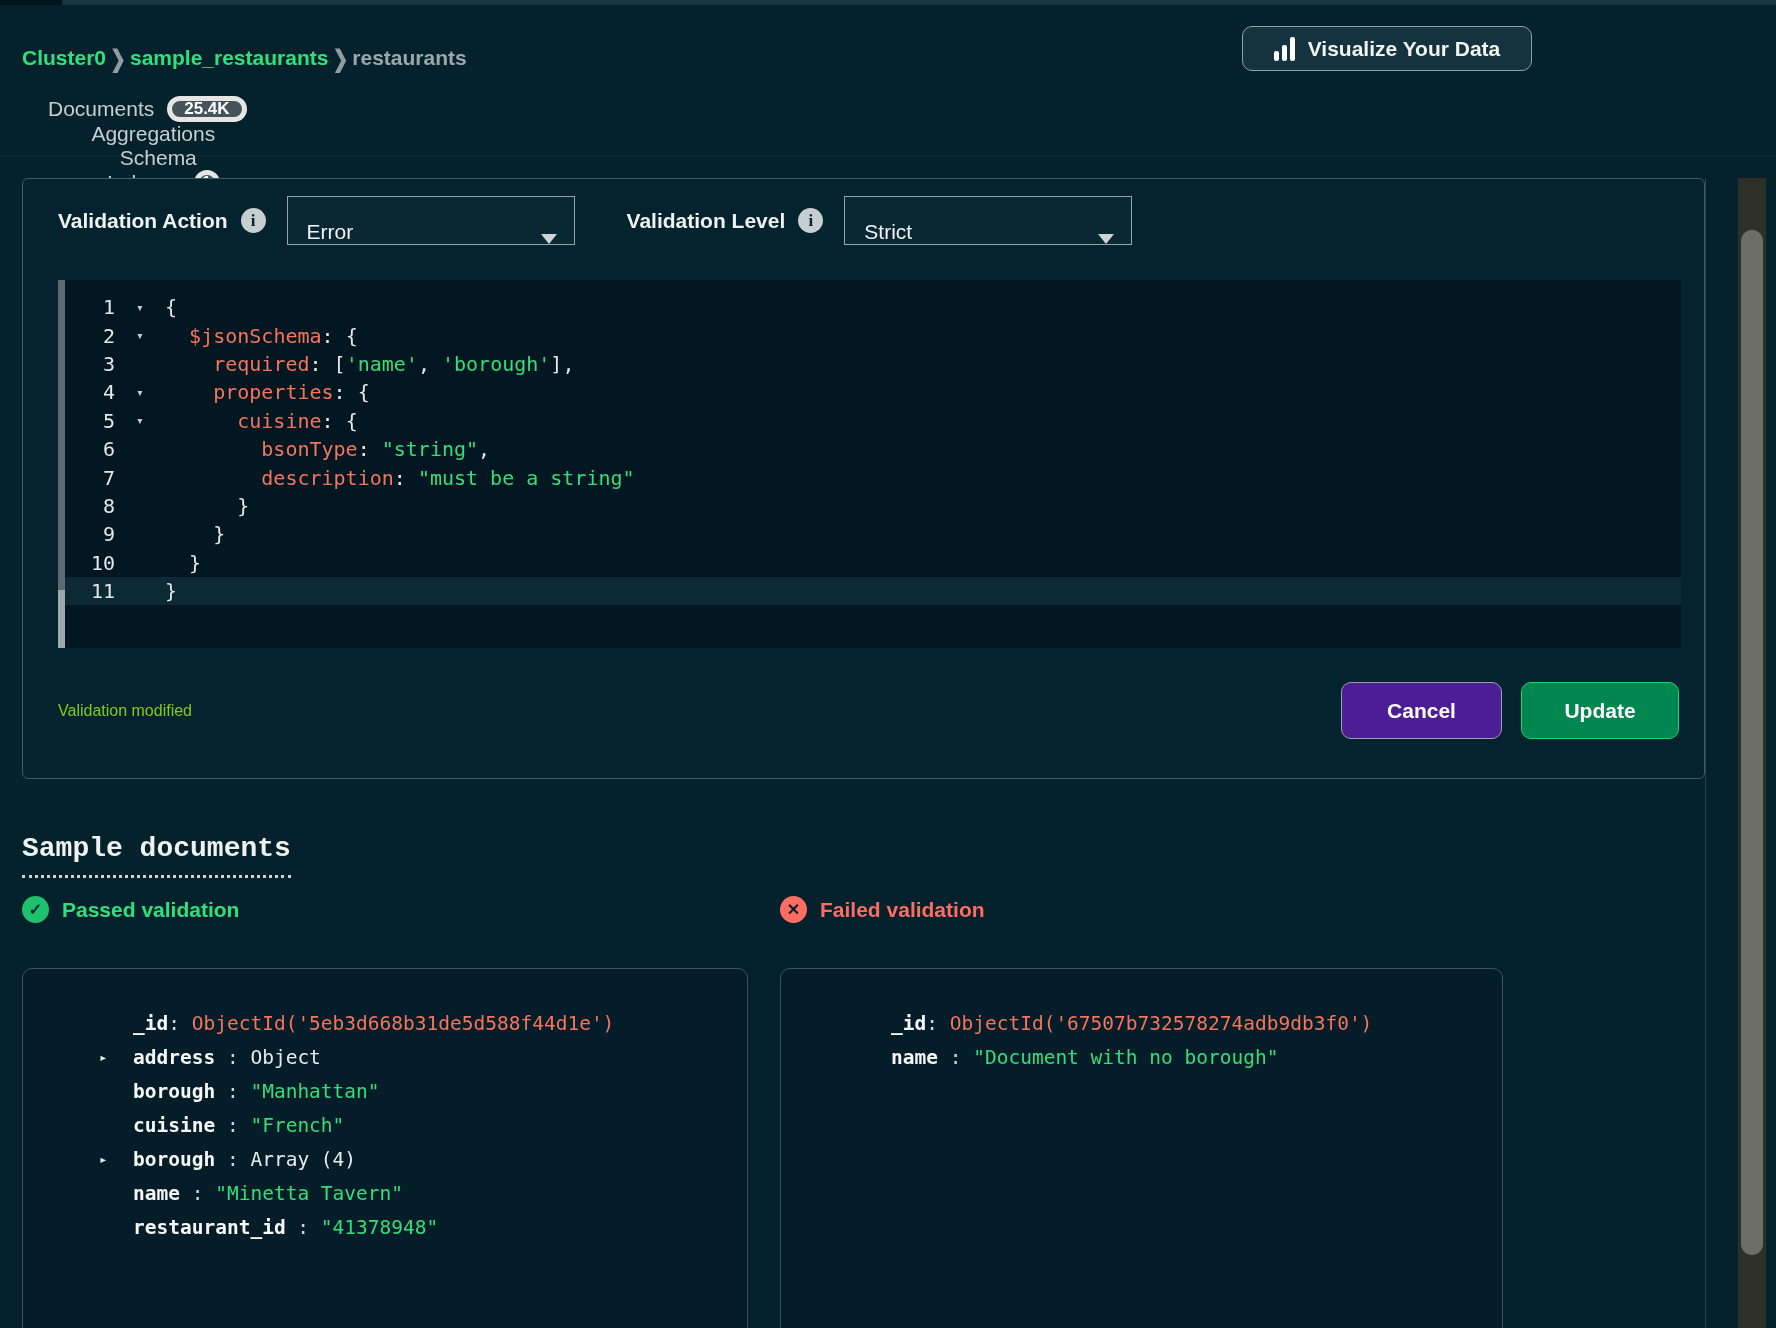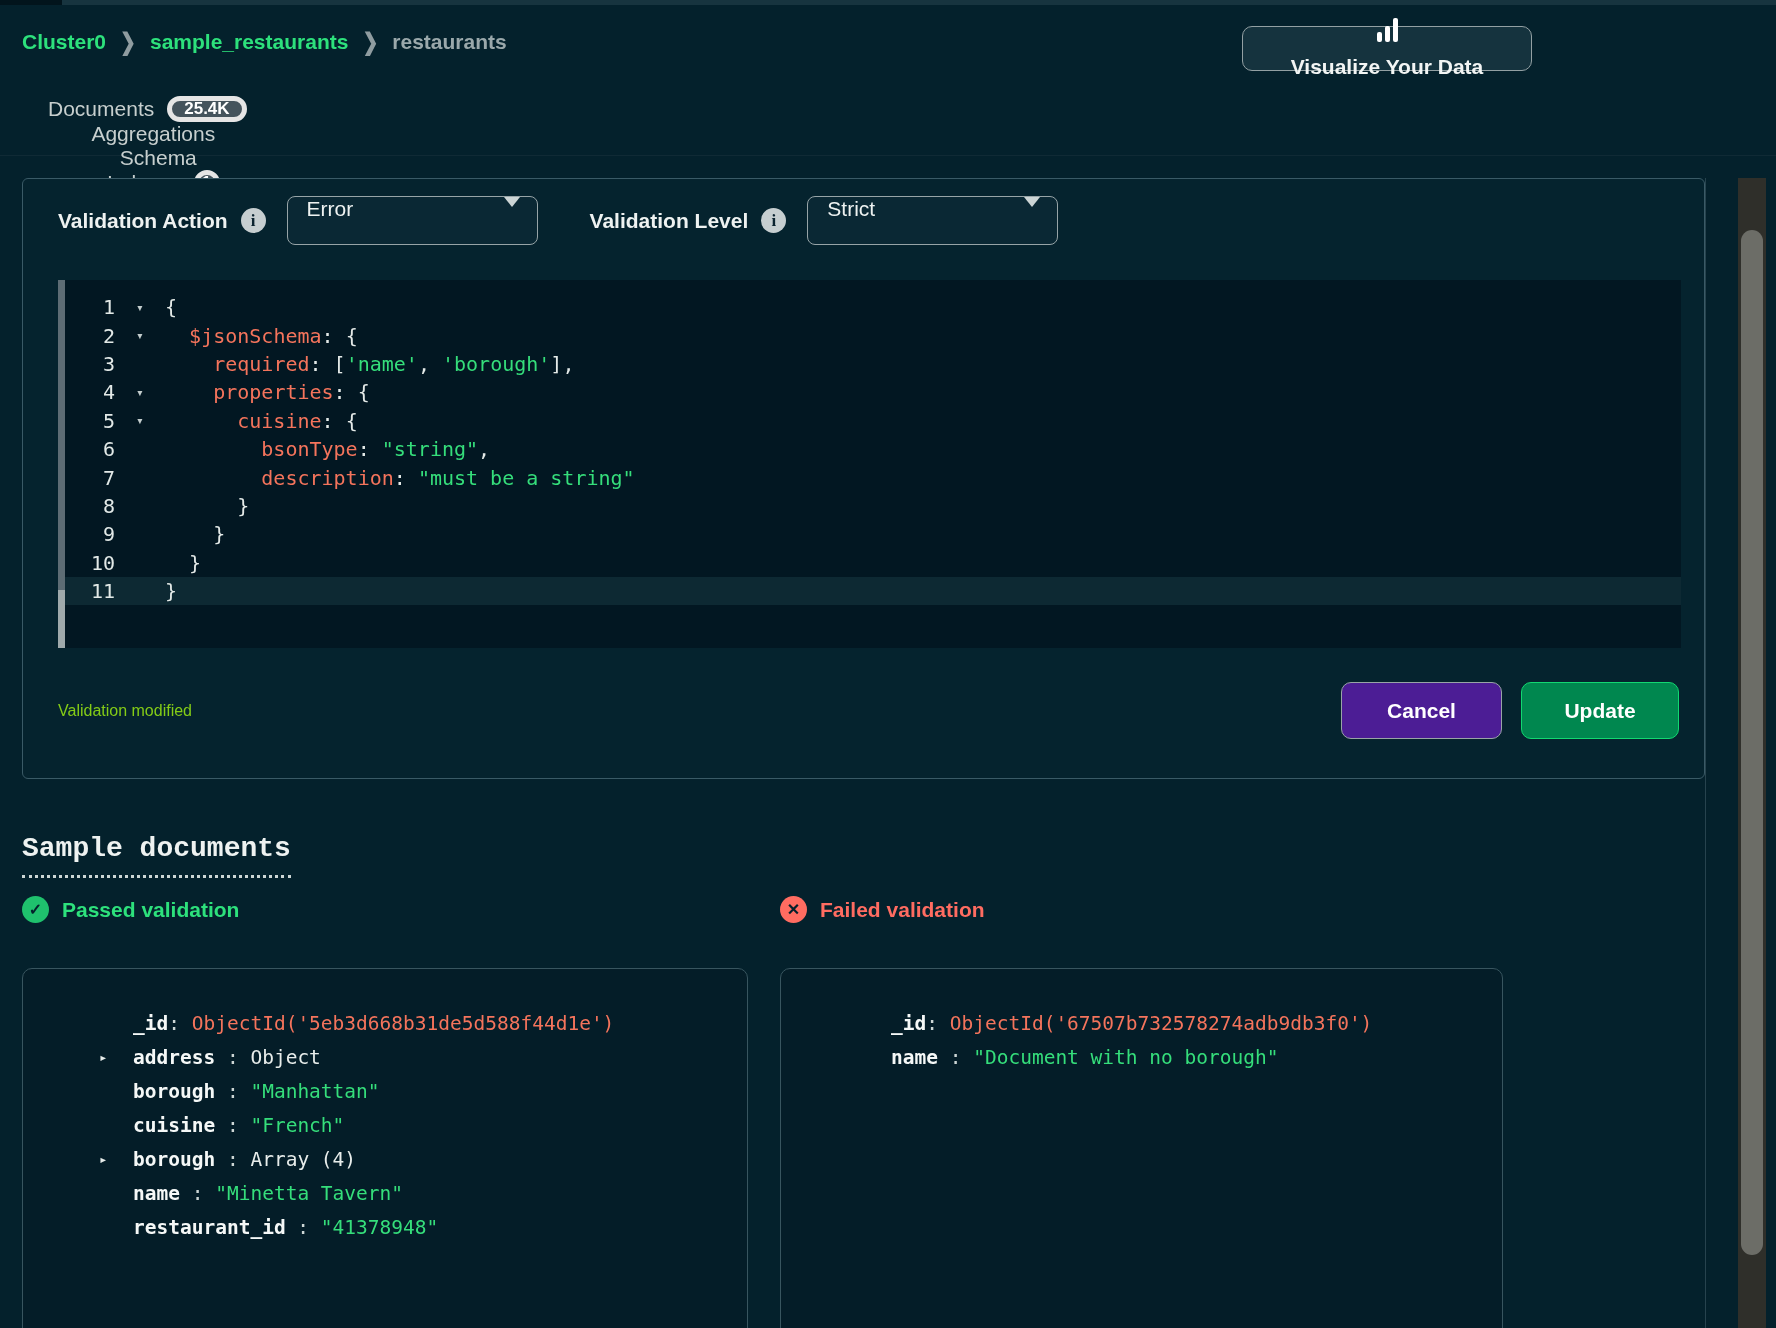--- a/index.html
+++ b/index.html
@@ -8,33 +8,32 @@
     position:relative; overflow:hidden;
     background:#04212c; color:#e8edeb;
     font-family:"Liberation Sans", sans-serif;
   }
 
   
   .top-strip { position:absolute; top:0; left:0; width:100%; height:5px; background:#17343f; }
   .top-strip .strip-left { position:absolute; left:0; top:0; width:62px; height:5px; background:#02141c; }
 
   
-  .crumb-row { position:absolute; top:30px; left:22px; height:40px; display:flex; align-items:flex-start; gap:14px; }
+  .crumb-row { position:absolute; top:30px; left:22px; height:40px; display:flex; align-items:flex-end; gap:4px; }
   .crumb { font-size:21px; font-weight:700; }
   .crumb.link { color:#2de17c; }
   .crumb.current { color:#9aa8ab; }
   .crumb-chevron { color:#8f9ca0; font-size:19px; font-weight:700; transform:scaleY(1.25); }
 
   .visualize-btn {
     position:absolute; top:26px; left:1242px; width:290px; height:45px;
     display:flex; align-items:center; justify-content:center; gap:13px;
     background:#15333e; border:1px solid #93a0a3; border-radius:10px;
     color:#f2f5f4; font-size:21px; font-weight:600; cursor:pointer;
     font-family:"Liberation Sans", sans-serif;
-    flex-direction:column;
   }
   .chart-icon { display:flex; align-items:flex-end; gap:3px; height:24px; }
   .chart-icon span { width:5px; background:#fff; border-radius:2px; display:block; }
   .chart-icon .b1 { height:10px; } .chart-icon .b2 { height:16px; } .chart-icon .b3 { height:24px; }
 
   
   .tabs-row { position:absolute; top:96px; left:48px; height:60px; display:flex; align-items:center;flex-direction:column; }
   .tabs-hairline { position:absolute; top:155px; left:0; width:100%; height:1px; background:#102a35; }
   .tab { position:relative; display:flex; align-items:center; gap:13px; height:60px; font-size:21px; color:#c7cfce; cursor:pointer; }
   .tab .tab-label { white-space:nowrap; }
@@ -58,23 +57,23 @@
   }
   .controls-row { margin:17px 0 0 35px; display:flex; align-items:center; height:49px; }
   .ctrl-label { font-size:21px; font-weight:700; color:#eef2f1; }
   .info-icon {
     margin-left:13px; width:25px; height:25px; border-radius:50%;
     background:#c6ced0; color:#0a222e; font-size:17px; font-weight:800;
     display:flex; align-items:center; justify-content:center; cursor:pointer;
     font-family:"Liberation Serif", serif;
   }
   .select {
-    margin-left:21px; width:251px; height:49px; background:#0a2834;
-    border:1px solid #97a4a7; border-radius:8px; padding:0 17px 0 19px;
-    display:flex; align-items:flex-start; justify-content:space-between;
+    margin-left:21px; width:288px; height:49px; background:#0a2834;
+    border:1px solid #97a4a7; border-radius:0; padding:0 17px 0 19px;
+    display:flex; align-items:flex-end; justify-content:space-between;
     font-size:21px; color:#eef2f1; cursor:pointer;
   }
   .select .caret { width:0; height:0; border-left:8px solid transparent; border-right:8px solid transparent; border-top:10px solid #ccd5d5; }
   .ml-lvl { margin-left:52px; }
 
   
   .editor {
     margin:35px 0 0 35px; width:1623px; height:368px; background:#021722;
     position:relative; font-family:"DejaVu Sans Mono", monospace; font-size:20px;
     overflow:hidden; cursor:text;

